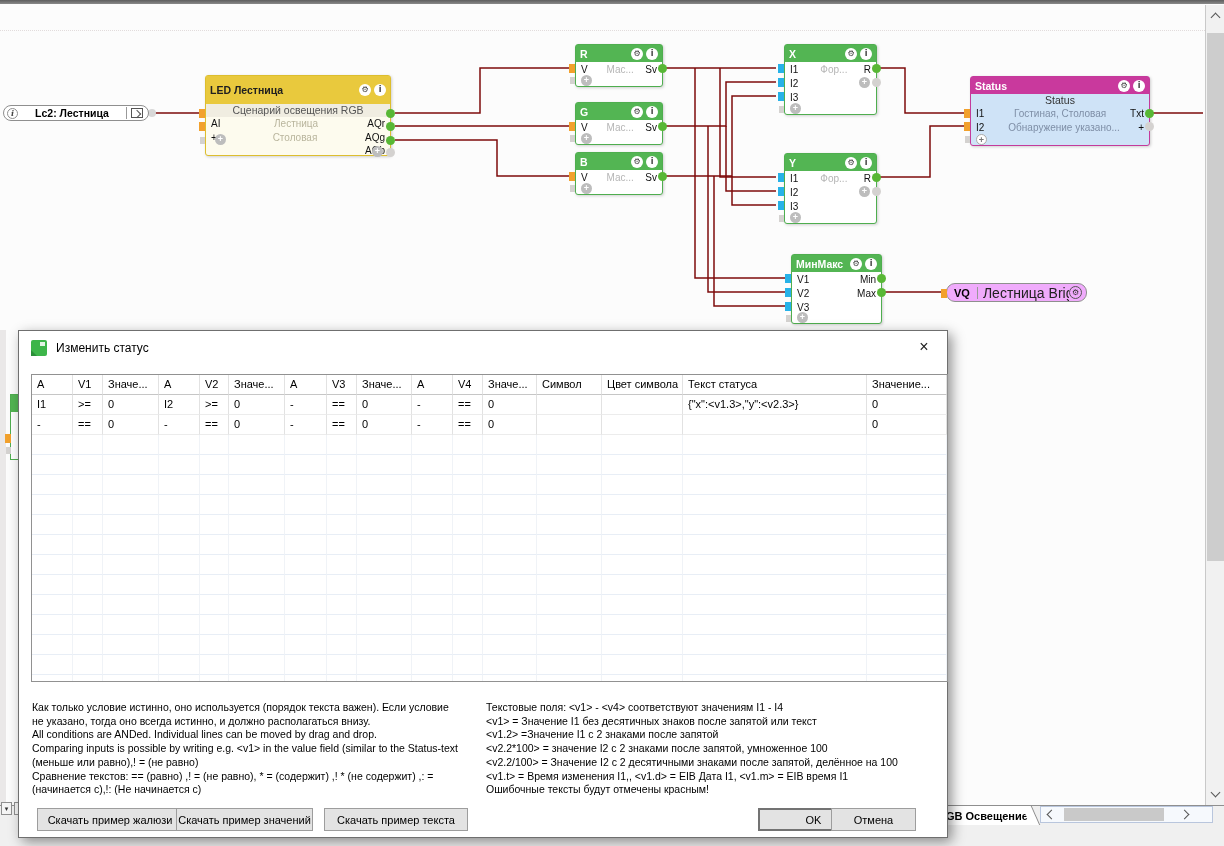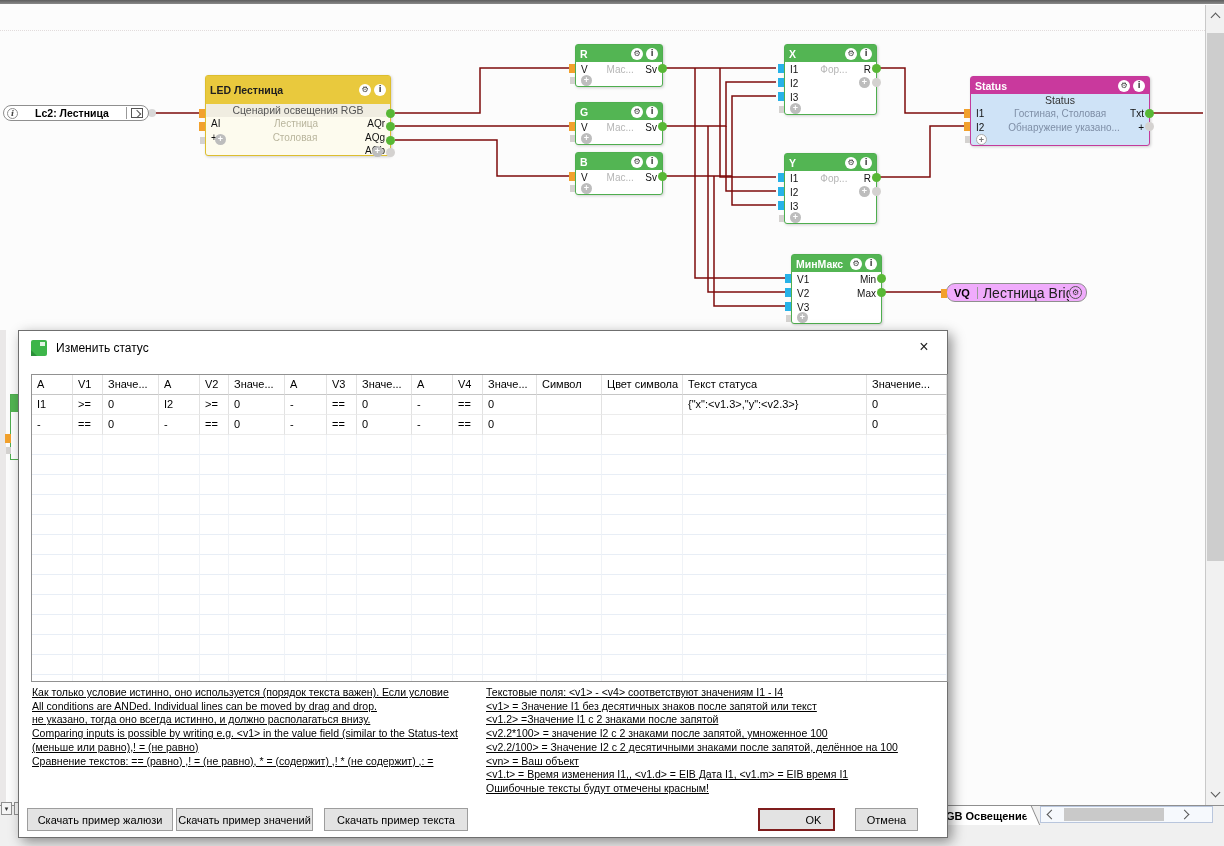--- a/index.html
+++ b/index.html
@@ -124,27 +124,27 @@
 
   .cond-table { position:absolute; left:12px; top:43px; width:917px; height:308px;
     border:1px solid #919191; overflow:hidden; background:#fff; }
   .trow { display:grid;
     grid-template-columns:41px 30px 56px 41px 29px 56px 42px 30px 55px 41px 30px 54px 65px 81px 184px minmax(0,1fr); }
   .cell { height:20px; padding:3px 4px 0 5px; font-size:11px; color:#000; white-space:nowrap;
     overflow:hidden; border-right:1px solid #e2e2e2; border-bottom:1px solid #ececec; }
   .hcell { border-bottom:1px solid #c6c6c6; color:#000; }
   .fcell { border-right:1px solid #f0f3f7; border-bottom:1px solid #e8eef6; }
 
-  .help-col { position:absolute; top:355px; font-size:10.5px; color:#000;text-decoration:underline; }
+  .help-col { position:absolute; top:370px; font-size:10.5px; color:#000; }
   .help-col div { line-height:13.7px; white-space:nowrap; }
 
   .btn { position:absolute; top:477px; height:23px; background:#e3e3e3; border:1px solid #9d9d9d;
     font-size:11px; color:#000; display:flex; align-items:center; justify-content:center;
     font-family:inherit; }
-  .btn-ok { border:2px solid #7f1d1d;padding-left:34px; }
+  .btn-ok { border:2px solid #737373;padding-left:34px; }
 </style>
 </head>
 <body>
 
 <div class="screen">
   <div class="topbar"></div>
   <div class="gridline"></div>
 
   <div class="leftstrip"></div>
   <div class="pnode">
@@ -705,36 +705,36 @@
             <span class="cell fcell"></span>
             <span class="cell fcell"></span>
             <span class="cell fcell"></span>
             <span class="cell fcell"></span>
           </div>
         </div>
     </div>
 
     <div class="help-col" style="left:13px">
         <div>Как только условие истинно, оно используется (порядок текста важен). Если условие</div>
+        <div>не указано, тогда оно всегда истинно, и должно располагаться внизу.</div>
         <div>All conditions are ANDed. Individual lines can be moved by drag and drop.</div>
-        <div>не указано, тогда оно всегда истинно, и должно располагаться внизу.</div>
         <div>Comparing inputs is possible by writing e.g. &lt;v1&gt; in the value field (similar to the Status-text</div>
         <div>(меньше или равно),! = (не равно)</div>
         <div>Сравнение текстов: == (равно) ,! = (не равно), * = (содержит) ,! * (не содержит) ,: =</div>
+        <div>(начинается с),!: (Не начинается с)</div>
       </div>
     <div class="help-col" style="left:467px">
         <div>Текстовые поля: &lt;v1&gt; - &lt;v4&gt; соответствуют значениям I1 - I4</div>
         <div>&lt;v1&gt; = Значение I1 без десятичных знаков после запятой или текст</div>
         <div>&lt;v1.2&gt; =Значение I1 с 2 знаками после запятой</div>
         <div>&lt;v2.2*100&gt; = значение I2 с 2 знаками после запятой, умноженное 100</div>
         <div>&lt;v2.2/100&gt; = Значение I2 с 2 десятичными знаками после запятой, делённое на 100</div>
-        <div>&lt;vn&gt; = Ваш объект</div>
         <div>&lt;v1.t&gt; = Время изменения I1,, &lt;v1.d&gt; = EIB Дата I1, &lt;v1.m&gt; = EIB время I1</div>
         <div>Ошибочные тексты будут отмечены красным!</div>
       </div>
 
-    <button class="btn" style="left:8px;width:146px">Скачать пример жалюзи</button>
+    <button class="btn" style="left:18px;width:146px">Скачать пример жалюзи</button>
     <button class="btn" style="left:157px;width:137px">Скачать пример значений</button>
     <button class="btn" style="left:305px;width:144px">Скачать пример текста</button>
     <button class="btn btn-ok" style="left:739px;width:77px">OK</button>
-    <button class="btn" style="left:836px;width:63px">Отмена</button>
+    <button class="btn" style="left:812px;width:85px">Отмена</button>
   </div>
 </div>
 
 </body></html>

